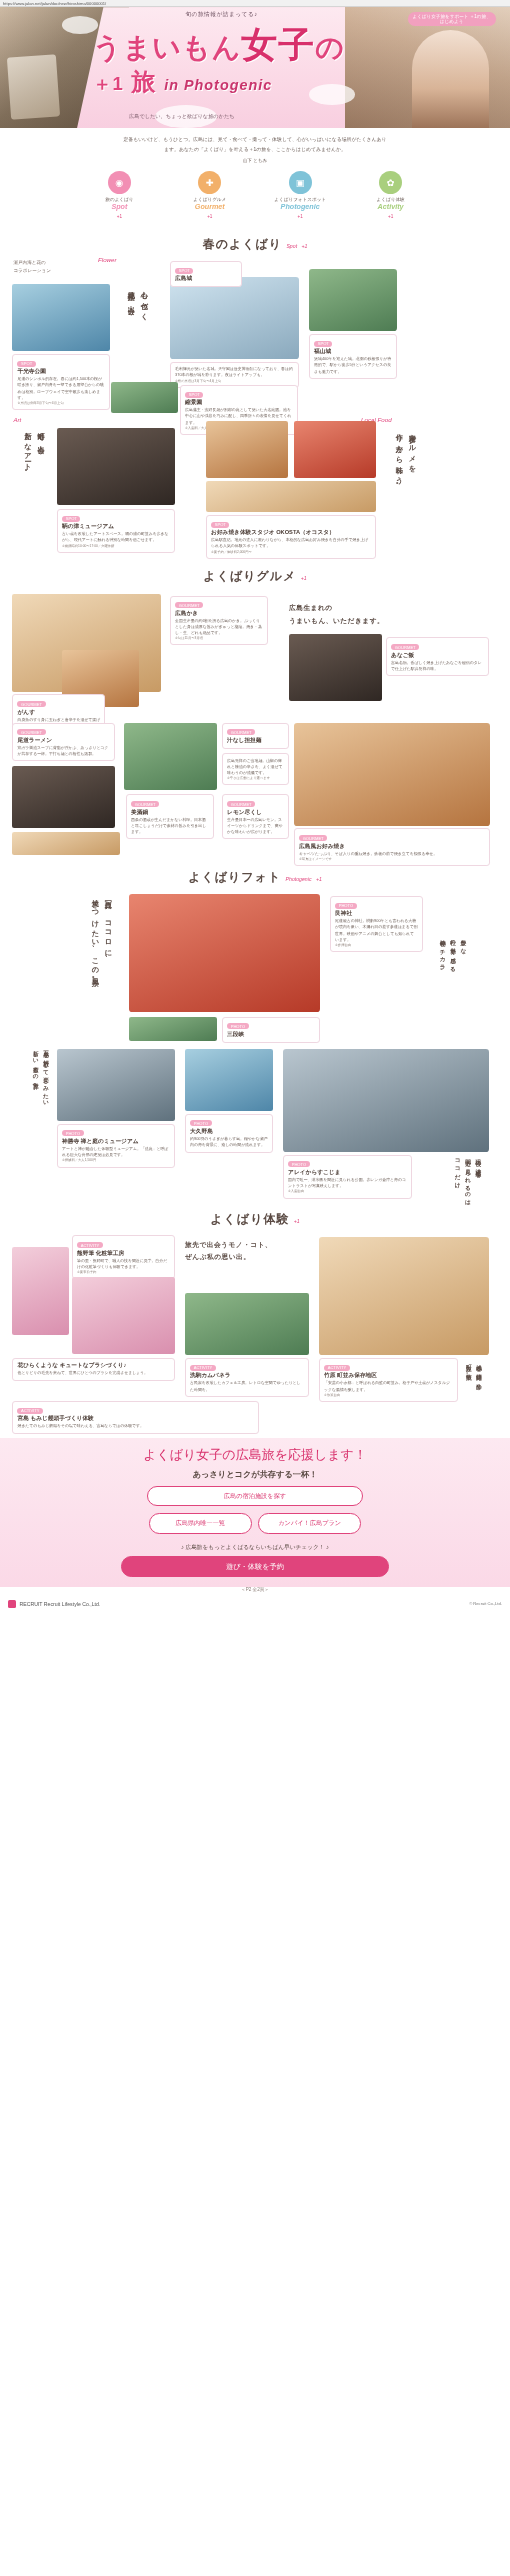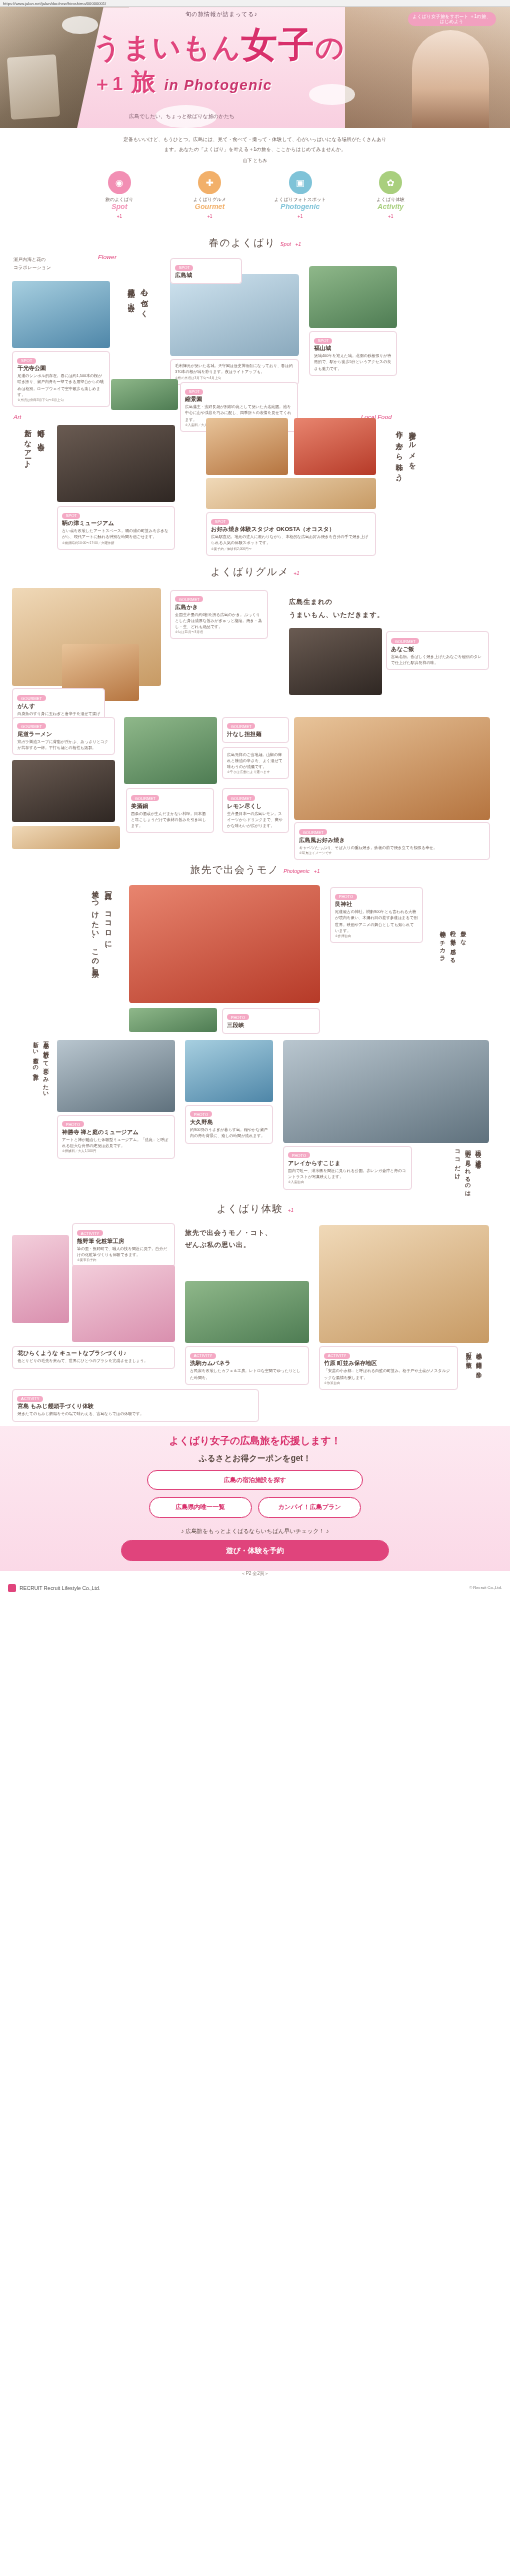--- a/index.html
+++ b/index.html
@@ -94,21 +94,21 @@
   .navicon {
     width:23px; height:23px; margin:0 auto 2.6px; border-radius:50%;
     display:flex; align-items:center; justify-content:center; font-size:9.3px; color:#fff;
   }
   .navitem .ja { font-size:4.6px; color:#6a5b55; display:block; }
   .navitem .en { font-size:7.2px; font-style:italic; font-weight:bold; display:block; margin-top:0.5px;}
   .navitem .plus { font-size:4.6px; color:#e0447c; }
 
   
   .sec-title { text-align:center; padding:7.2px 0 3.1px; }
-  .sec-title .jp { font-size:10px; font-weight:normal; color:#5a4a43; letter-spacing:1px;}
+  .sec-title .jp { font-size:12px; font-weight:bold; color:#5a4a43; letter-spacing:1px;}
   .sec-title .sub { display:inline-block; font-size:5.2px; font-style:italic; color:#e0447c; margin-left:2.1px;}
 
   .lead {
     text-align:center; font-size:6.7px; color:#5a4a43; line-height:1.9; letter-spacing:0.5px;
     margin:3.1px 0 5.2px; font-weight:bold;
   }
 
   
   .photo { background:#cdbfae; position:relative; overflow:hidden; }
   .ph-green { background:linear-gradient(160deg,#8fb88a,#4e7c53); }
@@ -142,25 +142,25 @@
 
   .sec-spot { background:#fff; padding-bottom:6.2px; position:relative; }
   .sec-gourmet { background:#fff; padding-bottom:5.2px; }
   .sec-photo { background:#fff; padding-bottom:5.2px; }
   .sec-activity { background:#fff; padding-bottom:5.2px; }
 
   
   .cta {
     background:linear-gradient(180deg,#fde9f1,#fbd9e7); padding:8.2px 0 5.2px; text-align:center;
   }
-  .cta h3 { margin:0 0 5.2px; font-size:10px; color:#d8306b; font-weight:bold;}
+  .cta h3 { margin:0 0 5.2px; font-size:13px; color:#d8306b; font-weight:normal;}
   .cta .sub { font-size:8.2px; color:#5a4a43; font-weight:bold; margin-bottom:6.2px;}
   .btn {
     display:block; width:216px; margin:4.1px auto; padding:4.6px 0; border-radius:10.3px;
-    background:#ffffff; border:1px solid #e0447c; color:#d8306b; font-size:6.2px; font-weight:bold;
+    background:#ffffff; border:1px solid #e0447c; color:#d8306b; font-size:6.2px; font-weight:normal;
   }
   .btn.solid { background:#e0447c; color:#fff; border-color:#e0447c; }
   .btn.two { display:inline-block; width:103px; margin:3.1px 2.1px; }
   .checkline { margin-top:7.2px; font-size:5.7px; color:#5a4a43; }
   .btn.big { width:268px; font-size:7.2px; }
   .footer {
     background:#fff; padding:5.2px 8.2px 9.3px; font-size:4.1px; color:#777;
     display:flex; align-items:center; justify-content:space-between;
   }
   .logo-box { display:flex; align-items:center; gap:3.1px; font-size:5.2px; color:#555;}
@@ -380,21 +380,21 @@
         <span class="tag">GOURMET</span>
         <div class="cap-title">広島風お好み焼き</div>
         <div class="cap-body">キャベツたっぷり、そば入りの重ね焼き。鉄板の前で焼き立てを頬張る幸せ。</div>
         <div class="note">※写真はイメージです</div>
       </div>
     </div>
   </div>
 
   <div class="sec-photo">
     <div class="sec-title">
-      <span class="jp">旅先で出会うモノ</span>
+      <span class="jp">よくばりフォト</span>
       <span class="sub">Photogenic</span>
       <span class="sub">+1</span>
     </div>
 
     <div style="position:relative; height:155px;">
       <div class="vertical" style="position:absolute; left:88px; top:5.2px; height:103px; white-space:pre-line;">写真に、ココロに、
 焼きつけたい、この風景。</div>
 
       <div class="photo ph-red" style="position:absolute; left:129px; top:5.2px; width:191px; height:118px; border-radius:3.1px;"></div>
 
@@ -492,21 +492,21 @@
       <div class="cardbox" style="position:absolute; left:12.4px; top:0; width:247px;">
         <span class="tag">ACTIVITY</span>
         <div class="cap-title">宮島 もみじ饅頭手づくり体験</div>
         <div class="cap-body">焼きたてのもみじ饅頭をその場で味わえる、宮島ならではの体験です。</div>
       </div>
     </div>
   </div>
 
   <div class="cta">
     <h3>よくばり女子の広島旅を応援します！</h3>
-    <div class="sub">ふるさとお得クーポンをget！</div>
+    <div class="sub">あっさりとコクが共存する一杯！</div>
 
     <button class="btn">広島の宿泊施設を探す</button>
     <div>
       <button class="btn two">広島県内唯一一覧</button>
       <button class="btn two">カンパイ！広島プラン</button>
     </div>
 
     <div class="checkline">♪ 広島旅をもっとよくばるならいちばん早いチェック！ ♪</div>
     <button class="btn big solid">遊び・体験を予約</button>
   </div>

